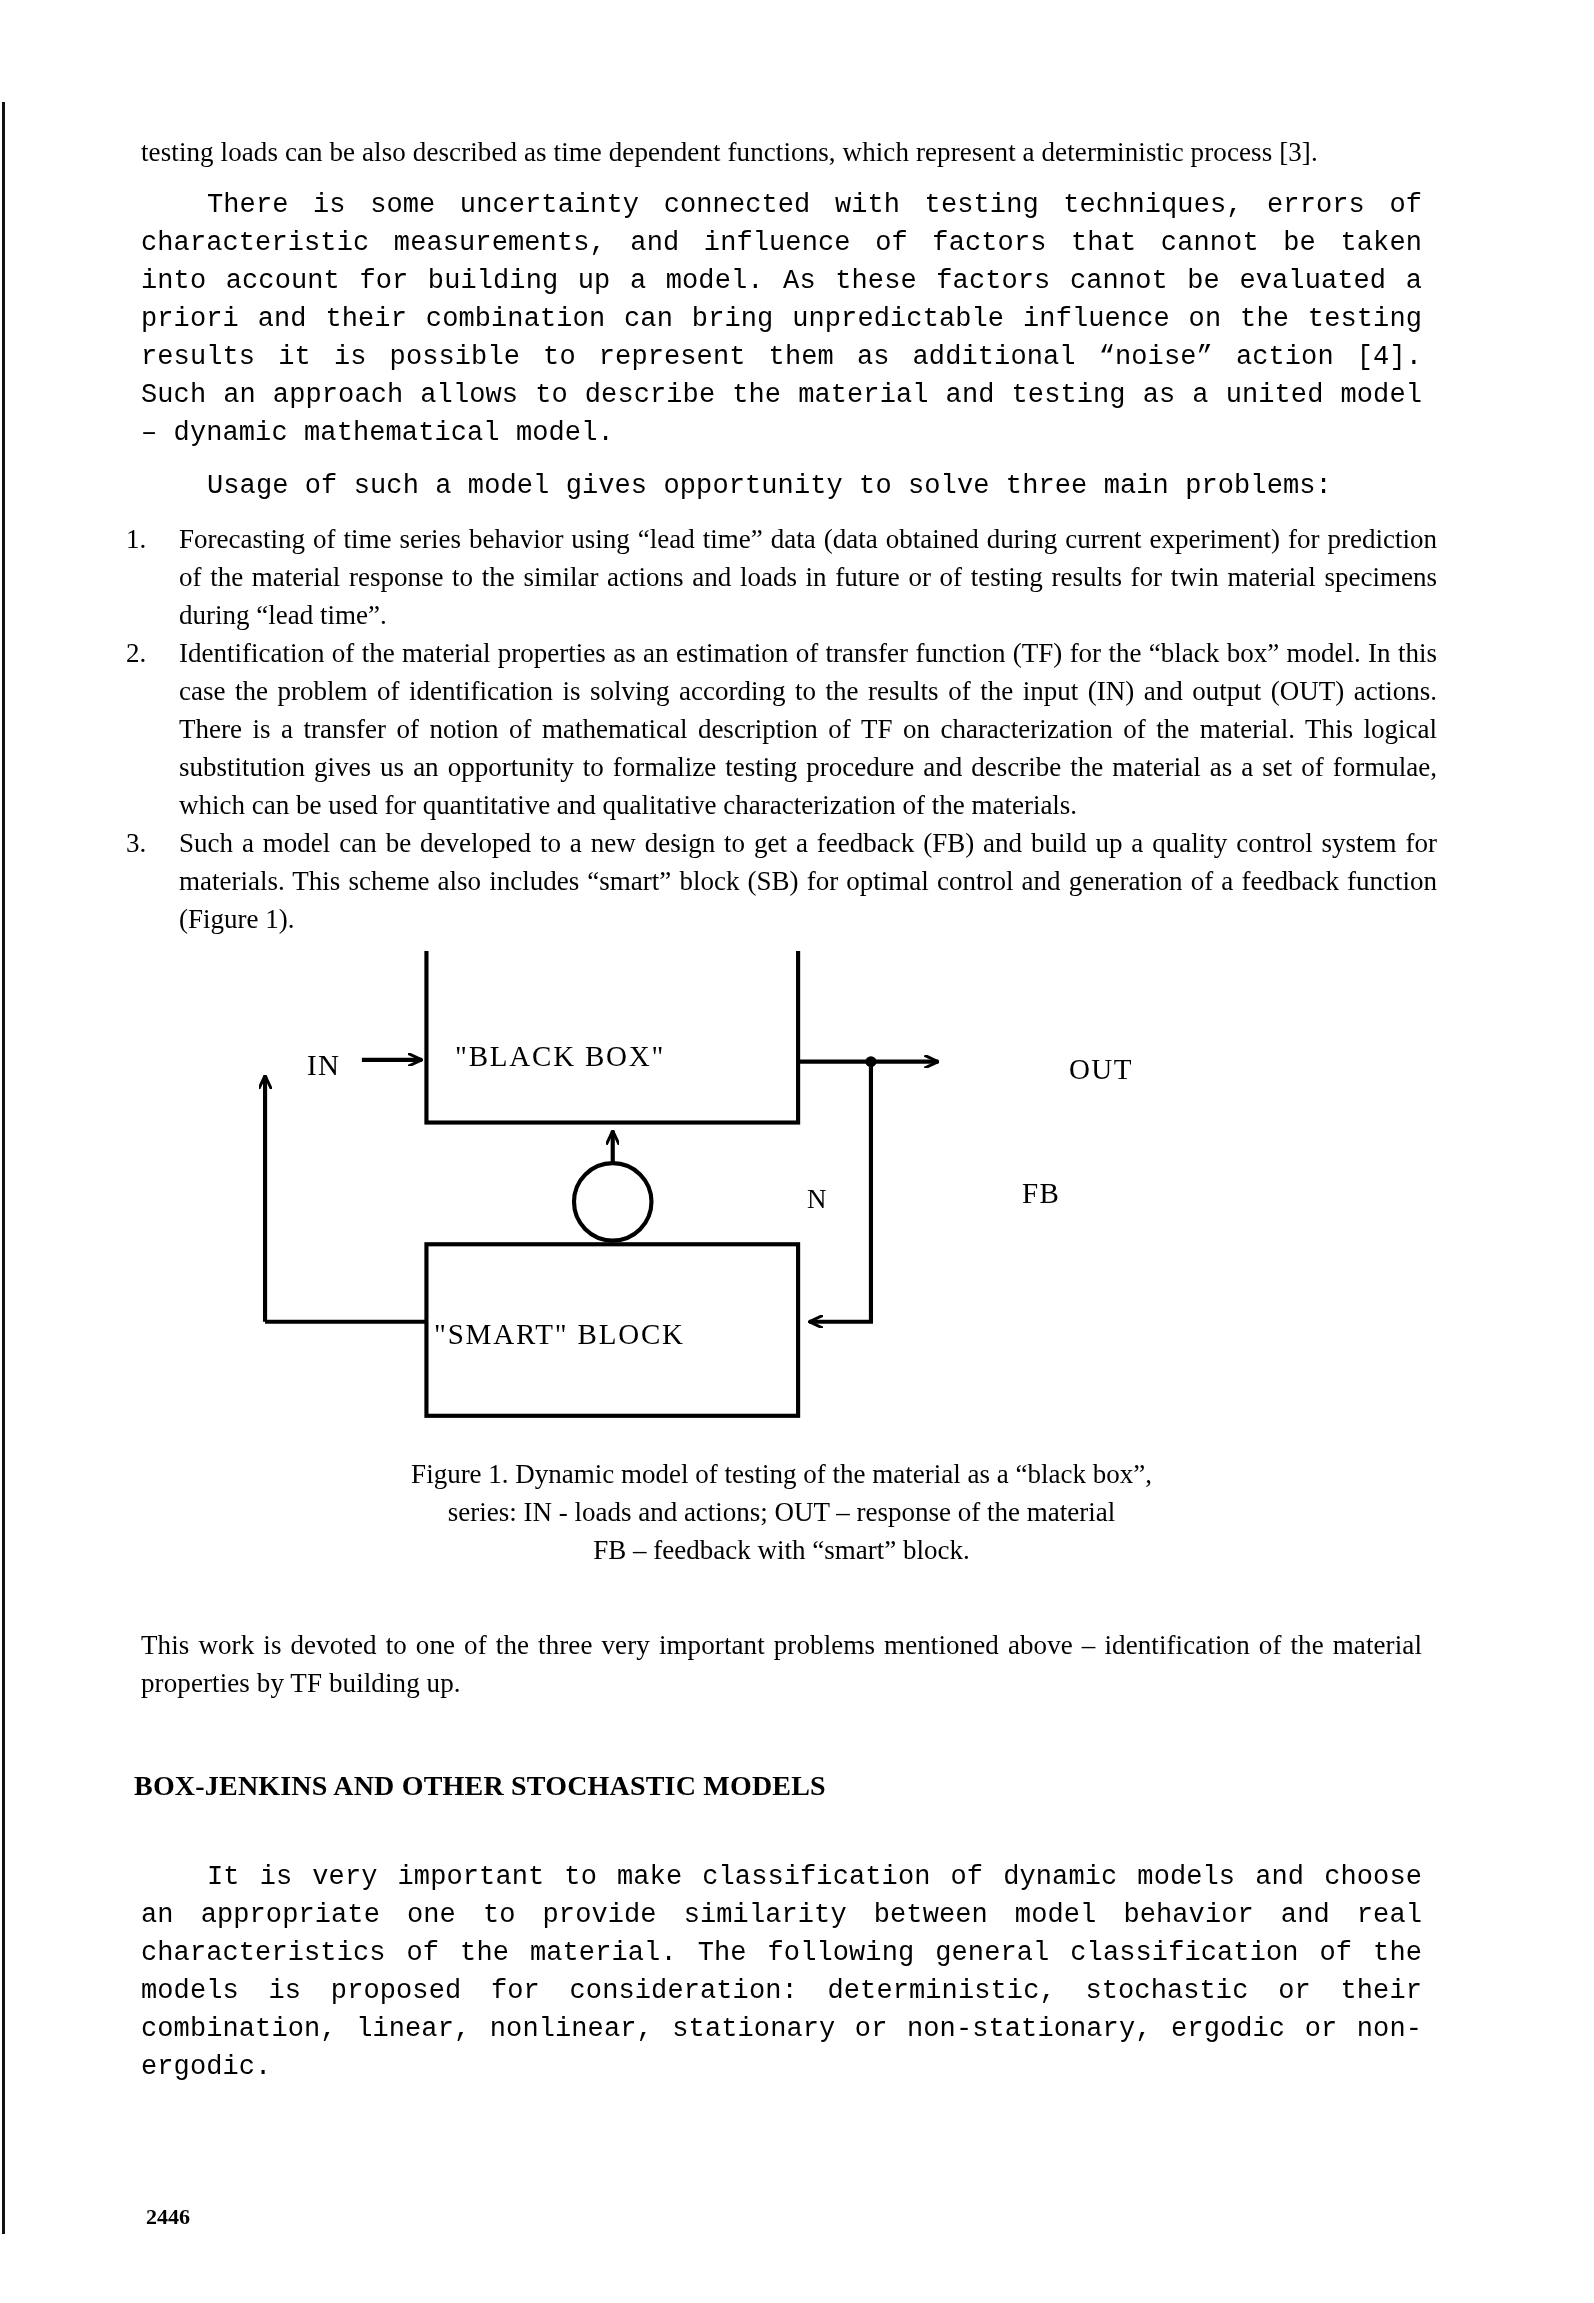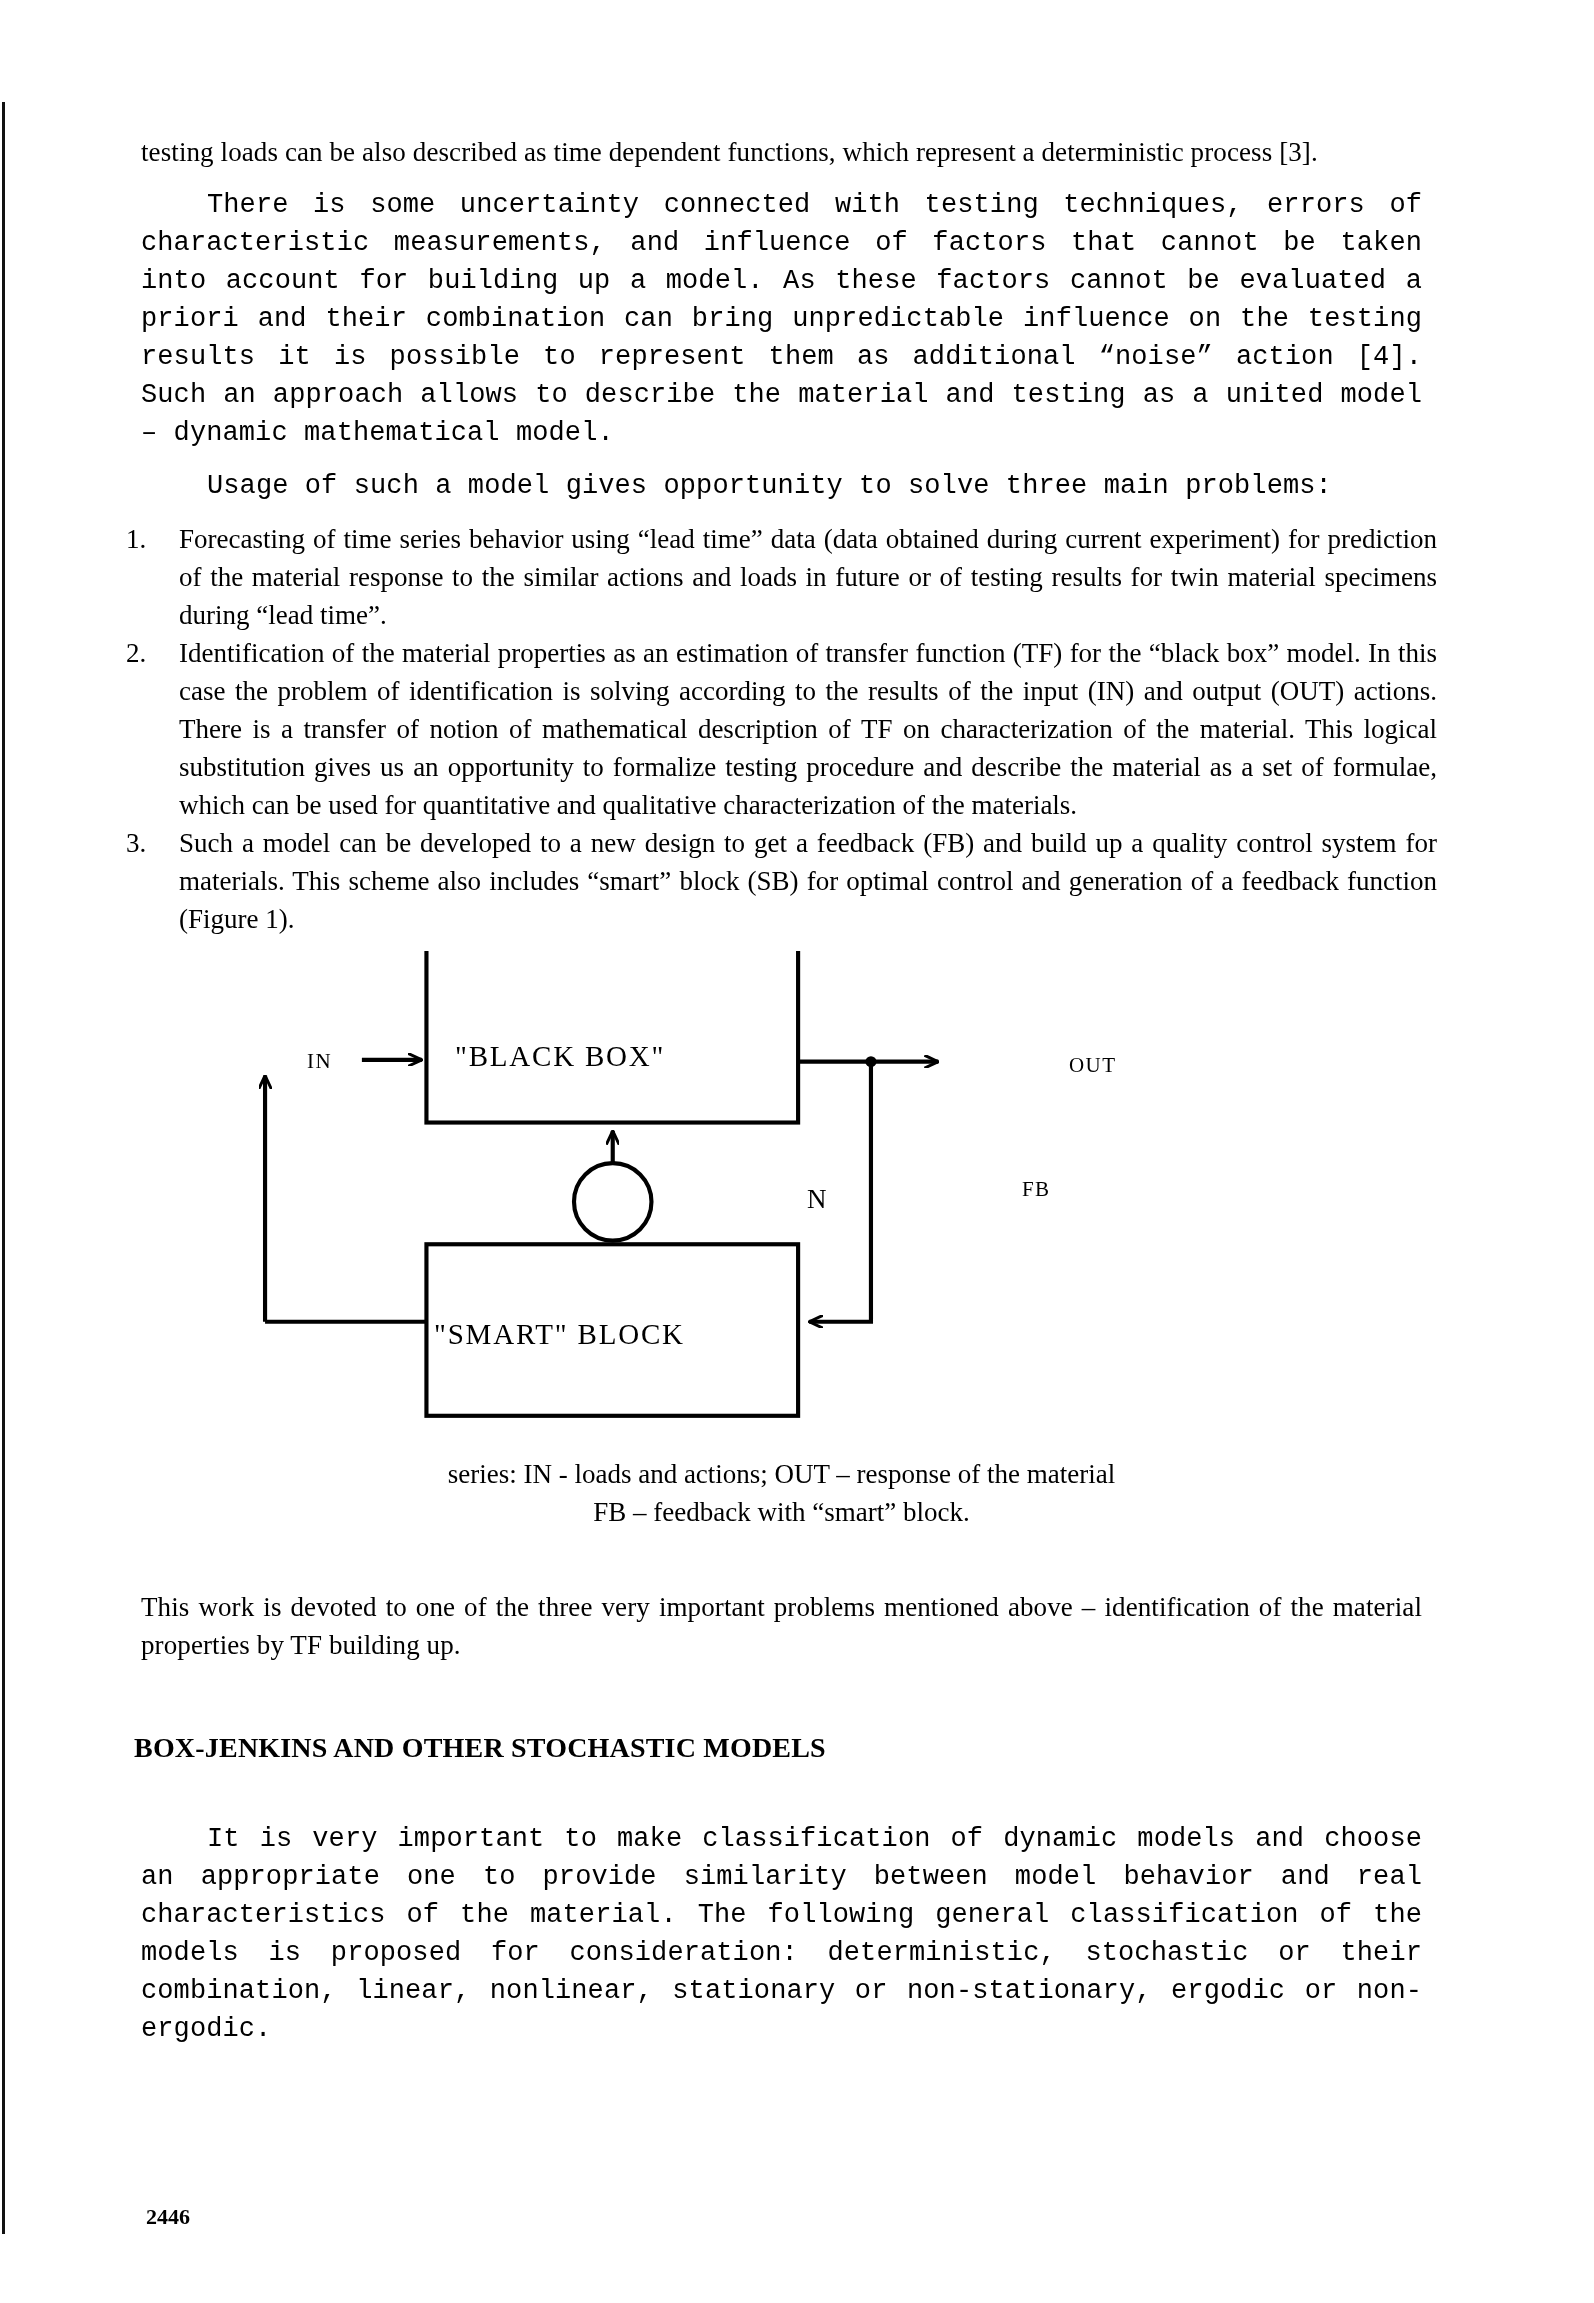--- a/index.html
+++ b/index.html
@@ -81,21 +81,21 @@
     margin-top: 13px;
   }
   .figure-svg {
     position: absolute;
     left: 0;
     top: 0;
   }
   .fig-label {
     position: absolute;
     font-family: "Liberation Serif", "DejaVu Serif", serif;
-    font-size: 21px;
+    font-size: 29px;
     letter-spacing: 1.4px;
     white-space: nowrap;
     color: #000;
   }
   .lbl-in    { left: 181px;  top: 98px; }
   .lbl-out   { left: 943px; top: 102px; }
   .lbl-fb    { left: 896px;  top: 226px; }
   .lbl-black { left: 329px;  top: 89px;  font-size: 29px; letter-spacing: 1.8px; }
   .lbl-smart { left: 308px;  top: 367px; font-size: 29px; letter-spacing: 1.8px; }
   .lbl-n     { left: 681px;  top: 233px; font-size: 27px; letter-spacing: 0; }
@@ -192,20 +192,21 @@
 
     <span class="fig-label lbl-in">IN</span>
     <span class="fig-label lbl-out">OUT</span>
     <span class="fig-label lbl-fb">FB</span>
     <span class="fig-label lbl-black">"BLACK BOX"</span>
     <span class="fig-label lbl-smart">"SMART" BLOCK</span>
     <span class="fig-label lbl-n">N</span>
   </div>
 
   <div class="caption">
+    <div>Figure 1. Dynamic model of testing of the material as a “black box”,</div>
     <div>series: IN - loads and actions; OUT – response of the material</div>
     <div>FB – feedback with “smart” block.</div>
   </div>
 
   <div class="gap-46"></div>
 
   <p class="body-par noindent">This work is devoted to one of the three very important problems mentioned above – identification of the material properties by TF building up.</p>
 
   <div class="gap-46"></div>
 

